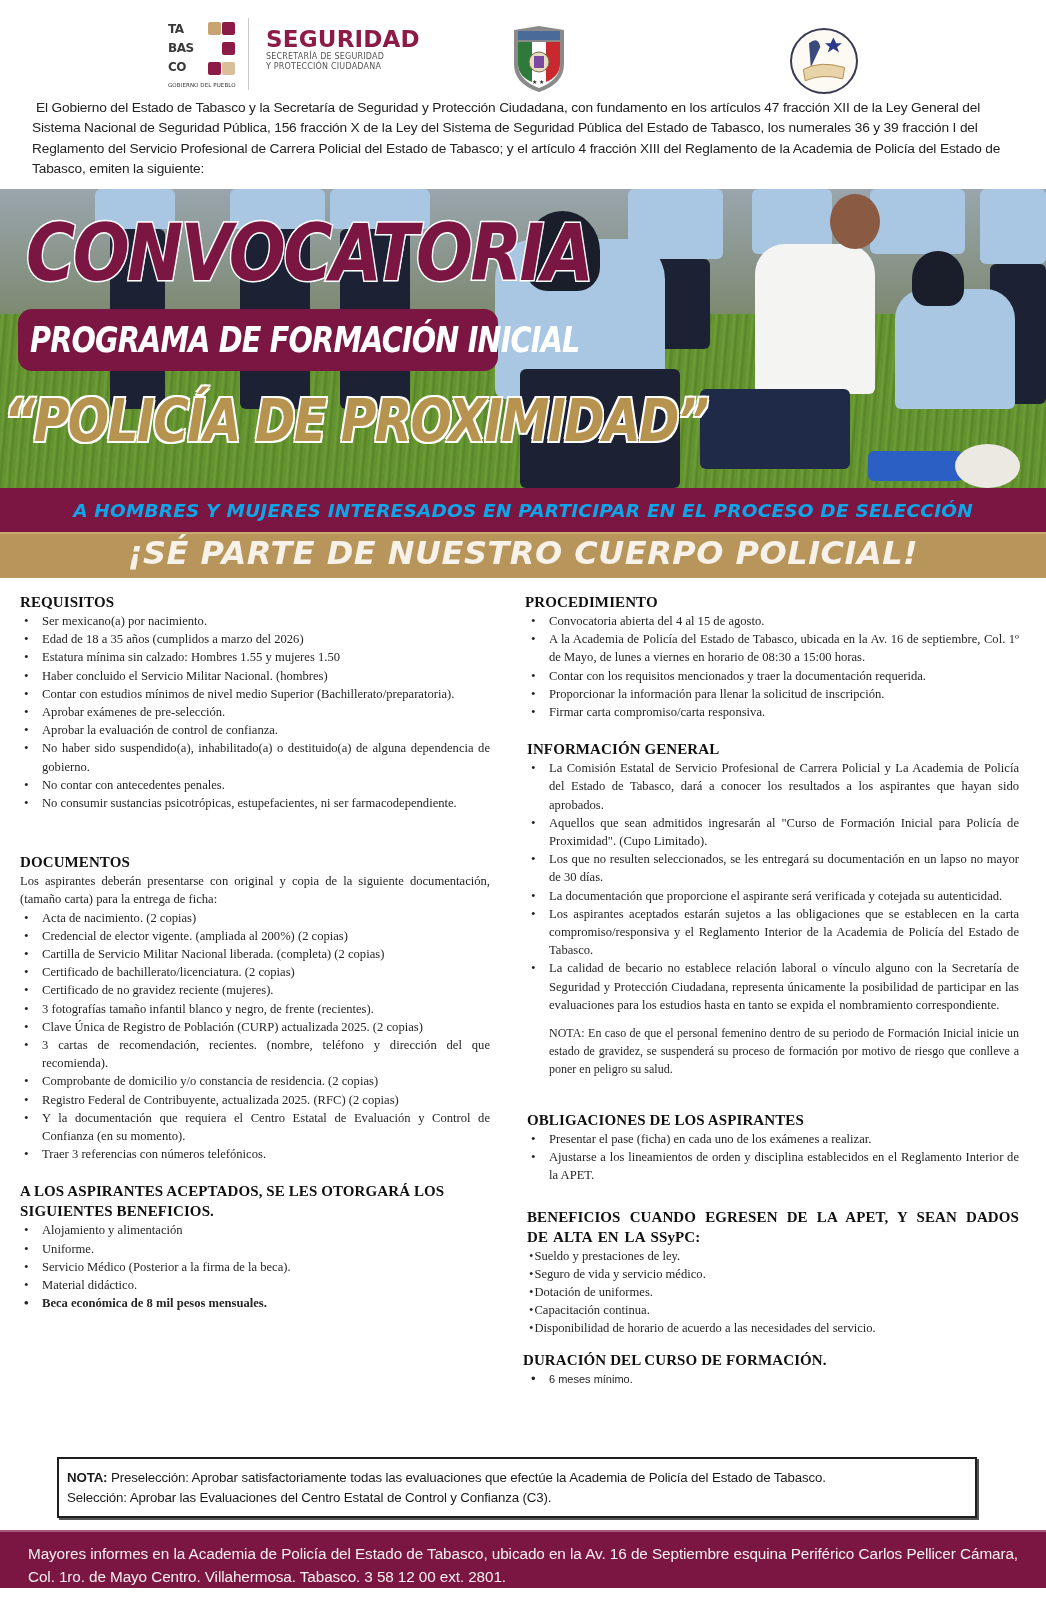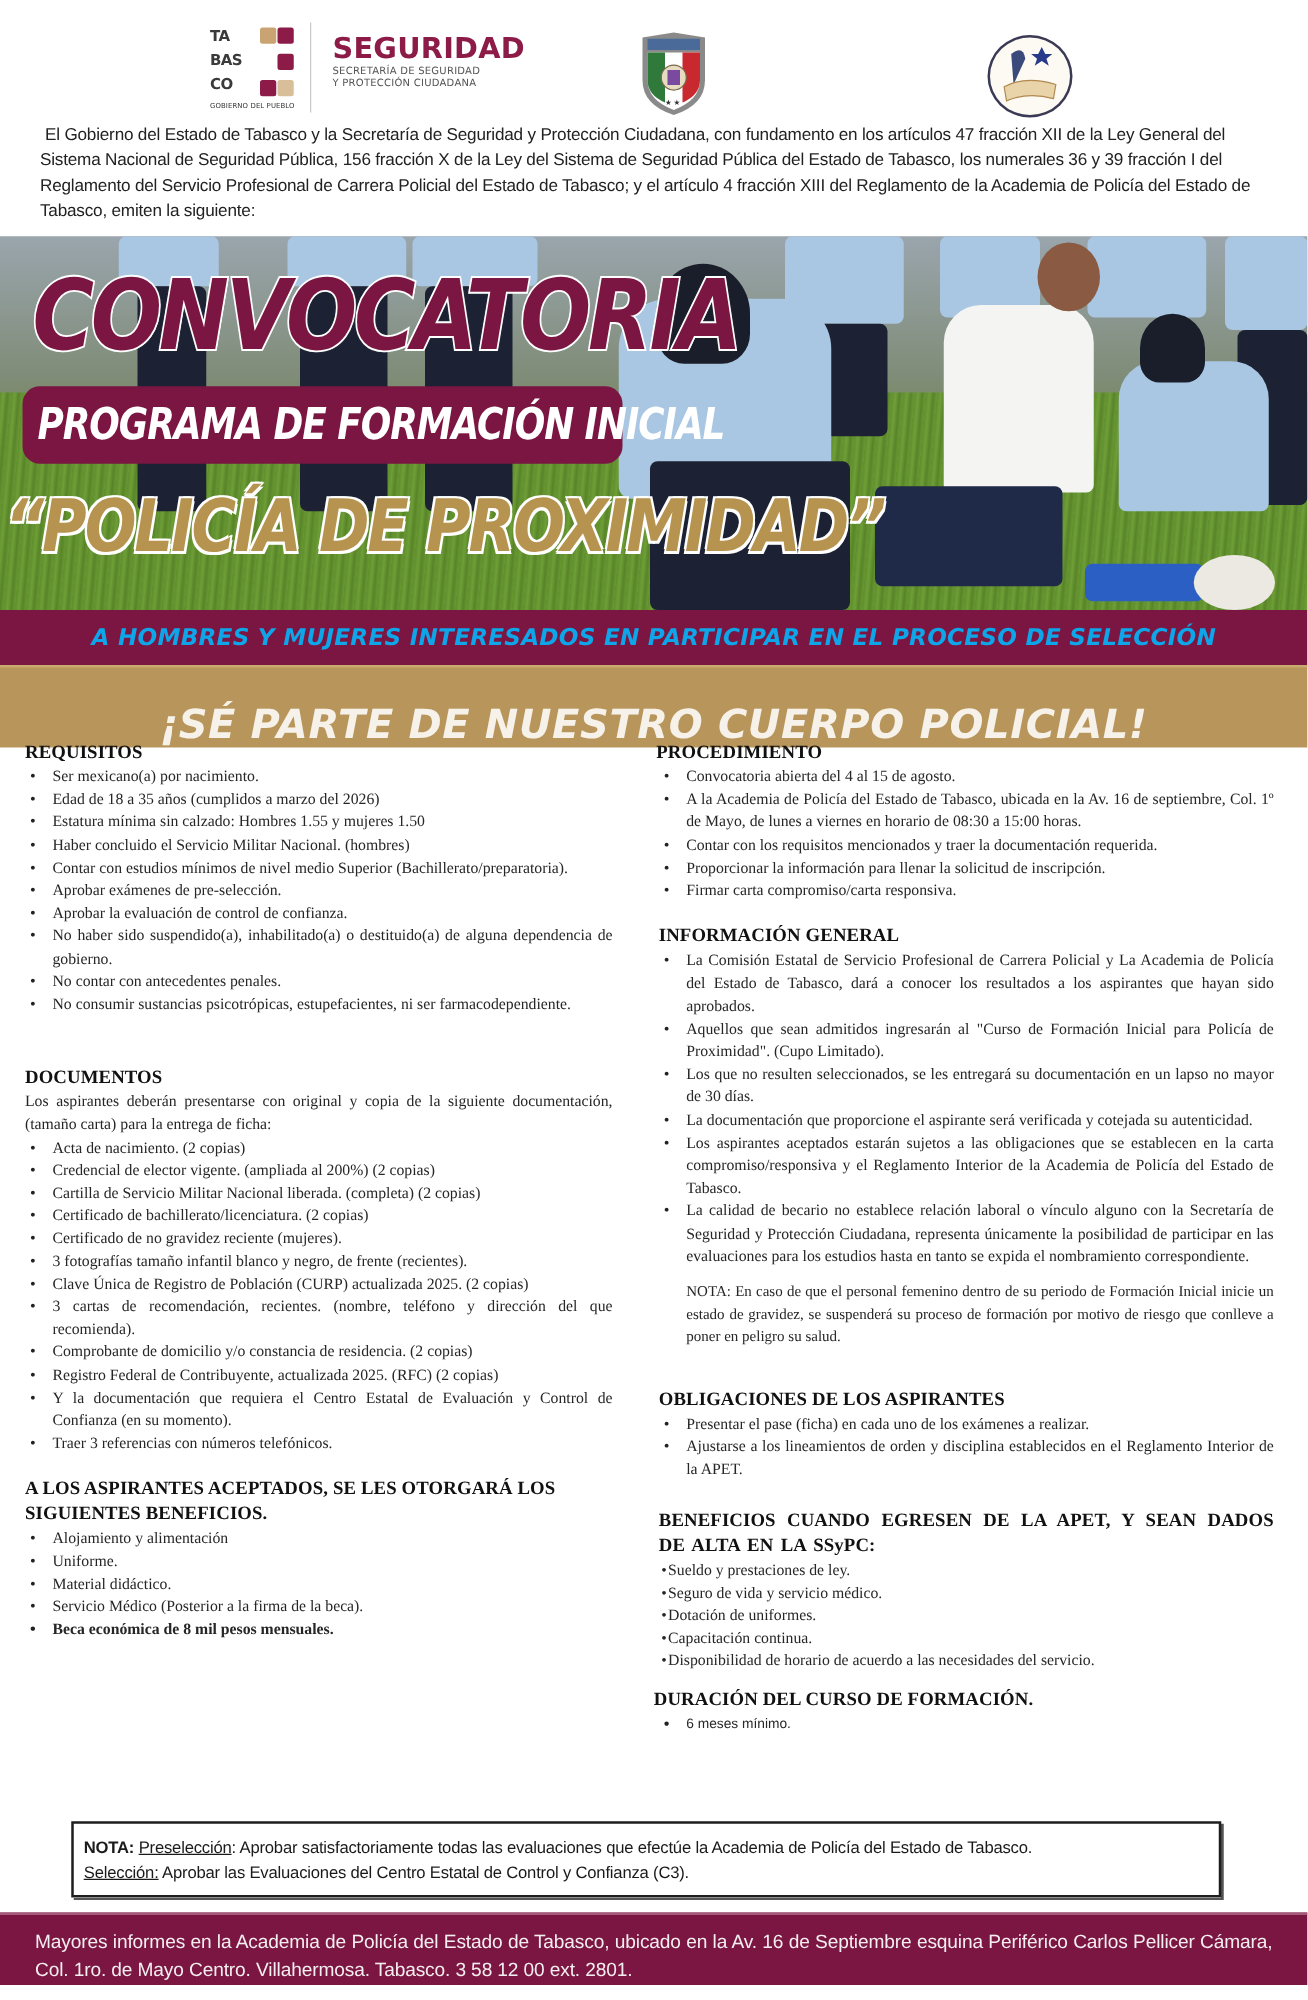--- a/index.html
+++ b/index.html
@@ -43,21 +43,21 @@
   .program-pill { position: absolute; left: 18px; top: 120px; width: 480px; height: 62px; background: #7a1641; border-radius: 14px; }
   .program-text { position: absolute; left: 30px; top: 128px; font-family: "DejaVu Sans", sans-serif; font-weight: bold; font-style: italic;
         font-size: 35px; line-height: 46px; color: #ffffff; letter-spacing: -1px; transform: scaleX(0.82); transform-origin: left top; white-space: nowrap; }
   .proximidad { position: absolute; left: 4px; top: 195px; font-family: "DejaVu Sans", sans-serif; font-weight: bold; font-style: italic;
         font-size: 58px; line-height: 74px; color: #b79350; letter-spacing: -2px; transform: scaleX(0.84); transform-origin: left top; white-space: nowrap;
         -webkit-text-stroke: 2px #ffffff; paint-order: stroke fill; text-shadow: 2px 2px 0 #fff, -2px -2px 0 #fff, 2px -2px 0 #fff, -2px 2px 0 #fff; }
 
   
   .banner-maroon { position: absolute; left: 0; top: 488px; width: 1046px; height: 44px; background: #7a1641; display: flex; align-items: center; justify-content: center; }
   .banner-maroon span { font-family: "DejaVu Sans", sans-serif; font-weight: bold; font-style: italic; font-size: 18.5px; color: #0ea5e9; letter-spacing: 0.2px; white-space: nowrap; }
-  .banner-gold { position: absolute; left: 0; top: 532px; width: 1046px; height: 66px; background: #b8955a; border-top: 2px solid #caa96f; display: flex; align-items: flex-end; justify-content: center; }
+  .banner-gold { position: absolute; left: 0; top: 532px; width: 1046px; height: 46px; background: #b8955a; border-top: 2px solid #caa96f; display: flex; align-items: flex-start; justify-content: center; }
   .banner-gold span { font-family: "DejaVu Sans", sans-serif; font-weight: bold; font-style: italic; font-size: 32px; color: #f6f1e9; letter-spacing: 0.5px; white-space: nowrap; }
 
   
   .col { position: absolute; font-family: "Liberation Serif", serif; font-size: 12.6px; line-height: 18.2px; color: #262626; }
   .col-left { left: 20px; top: 592px; width: 470px; }
   .col-right { left: 527px; top: 592px; width: 492px; }
   .sec-title { font-family: "Liberation Serif", serif; font-weight: bold; font-size: 15px; line-height: 20px; color: #111; letter-spacing: 0.1px; }
   ul.blist { list-style: none; padding-left: 22px; }
   ul.blist li { position: relative; text-align: justify; }
   ul.blist li::before { content: "\2022"; position: absolute; left: -18px; top: 0; font-size: 13px; color: #222; }
@@ -67,21 +67,21 @@
   .gap-lg { height: 40px; }
   .bold { font-weight: bold; }
   ul.dotlist { list-style: none; padding-left: 2px; }
   ul.dotlist li::before { content: "\2022"; margin-right: 1px; }
   .nota-inner { padding-left: 22px; text-align: justify; font-size: 12px; line-height: 18px; }
   .small-sans { font-family: "Liberation Sans", sans-serif; font-size: 11px; }
 
   
   .note-box { position: absolute; left: 57px; top: 1457px; width: 920px; height: 61px; border: 2px solid #1e1e1e; box-shadow: 2px 2px 0 #555;
               font-family: "Liberation Sans", sans-serif; font-size: 13.3px; line-height: 20px; color: #1a1a1a; padding: 9px 8px 0 8px; letter-spacing: -0.15px; }
-  .note-box .u { text-decoration: underline; }
+  .note-box .u { }
   .note-box b { font-weight: bold; }
 
   
   .footer { position: absolute; left: 0; top: 1530px; width: 1046px; height: 58px; background: #7a1641; border-top: 2px solid #a45a7a;
             font-family: "Liberation Sans", sans-serif; font-size: 15.3px; line-height: 23px; color: #f4eef0; padding: 10px 28px 0 28px; text-align: justify; text-align-last: left; letter-spacing: -0.1px; }
 </style>
 </head>
 <body>
 
 <div class="logos">
@@ -206,22 +206,22 @@
     </ul>
   </section>
 
   <div class="gap-md"></div>
 
   <section>
     <h2 class="sec-title" style="width:440px">A LOS ASPIRANTES ACEPTADOS, SE LES OTORGARÁ LOS SIGUIENTES BENEFICIOS.</h2>
     <ul class="blist">
       <li>Alojamiento y alimentación</li>
       <li>Uniforme.</li>
+      <li>Servicio Médico (Posterior a la firma de la beca).</li>
       <li>Material didáctico.</li>
-      <li>Servicio Médico (Posterior a la firma de la beca).</li>
       <li class="bold">Beca económica de 8 mil pesos mensuales.</li>
     </ul>
   </section>
 </div>
 
 <div class="col col-right">
   <section>
     <h2 class="sec-title" style="margin-left:-2px">PROCEDIMIENTO</h2>
     <ul class="blist">
       <li>Convocatoria abierta del 4 al 15 de agosto.</li>

